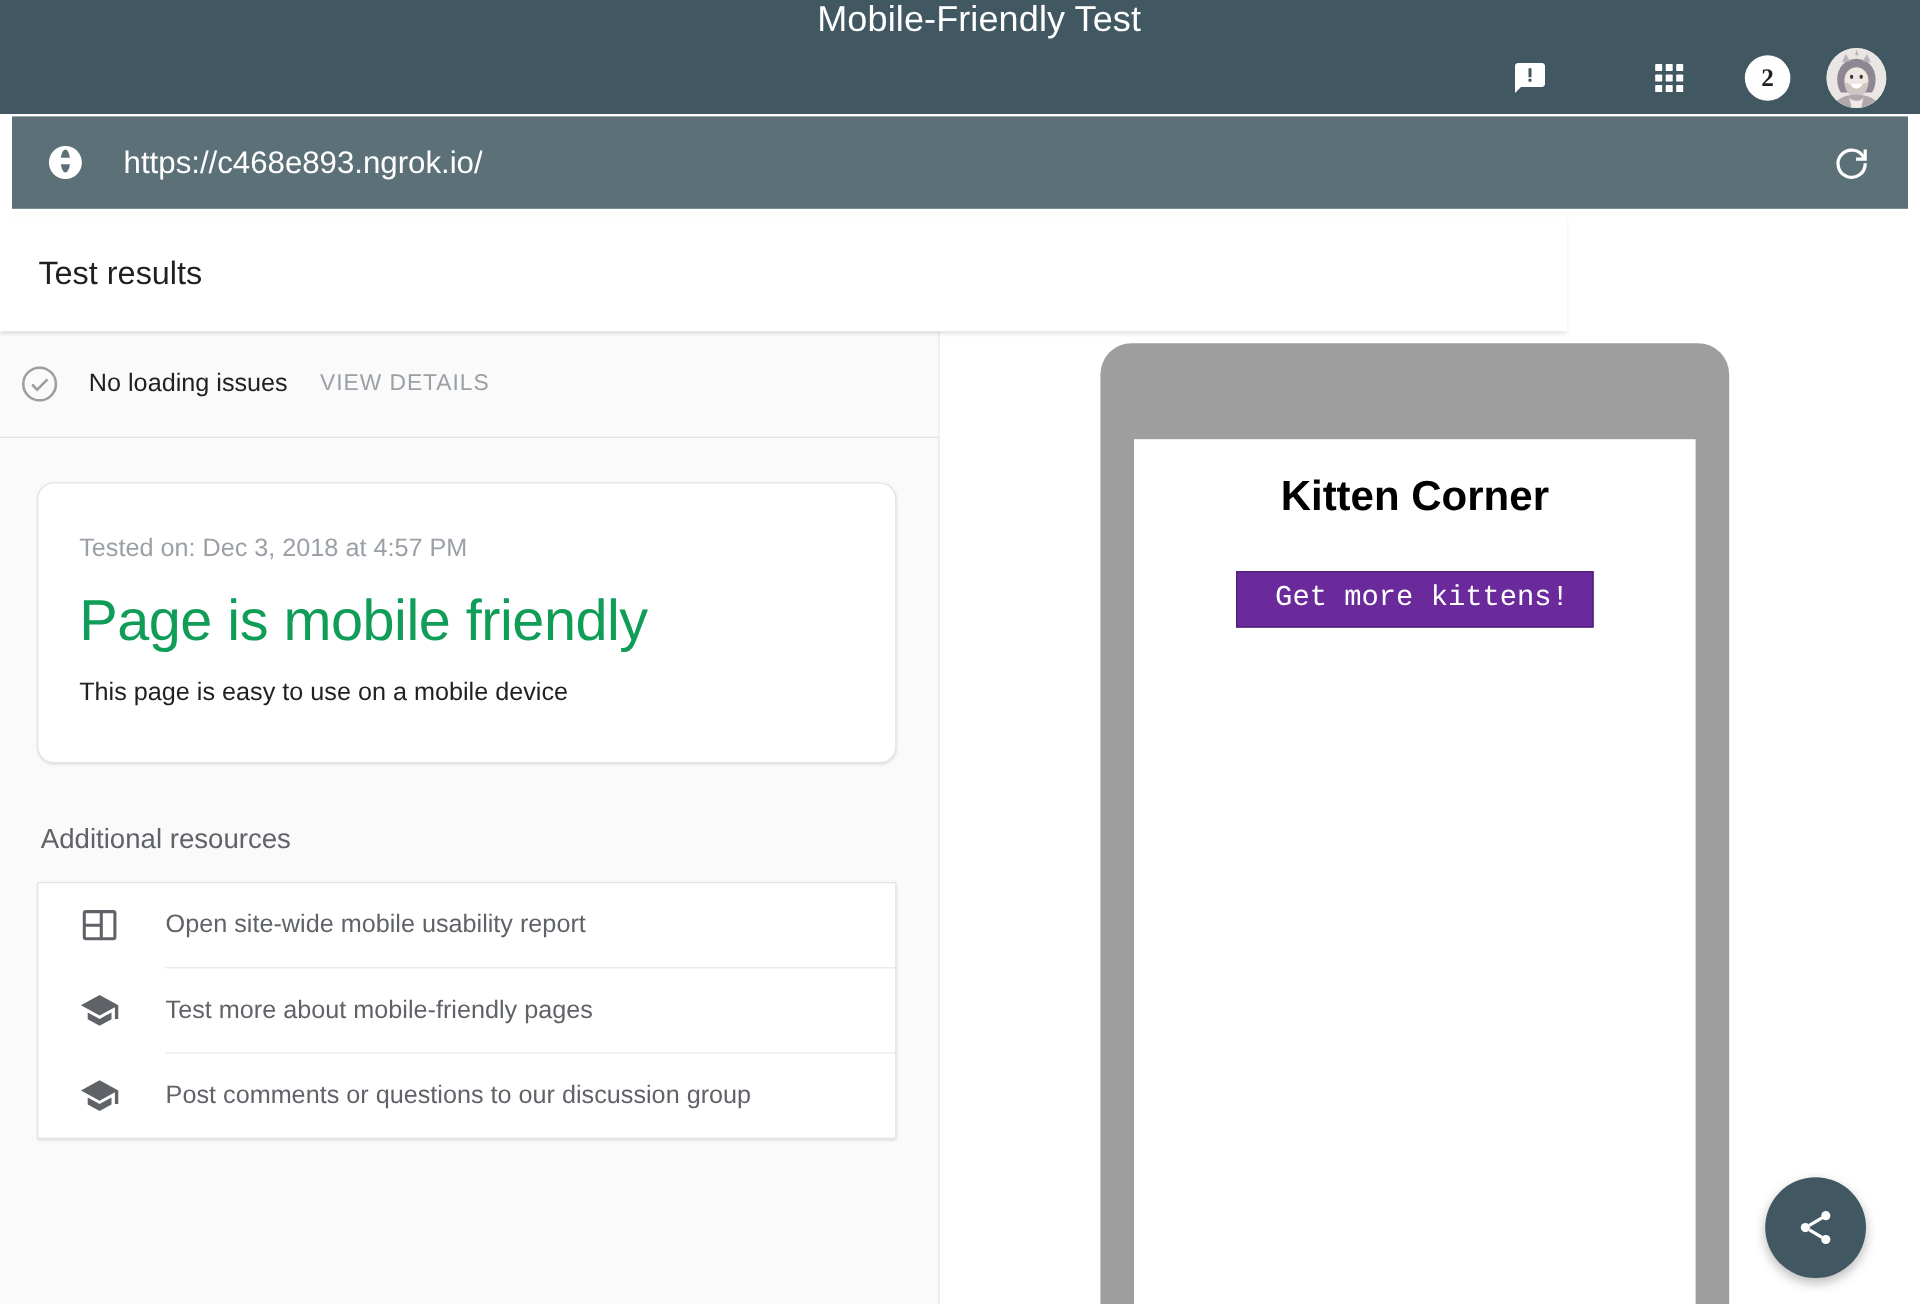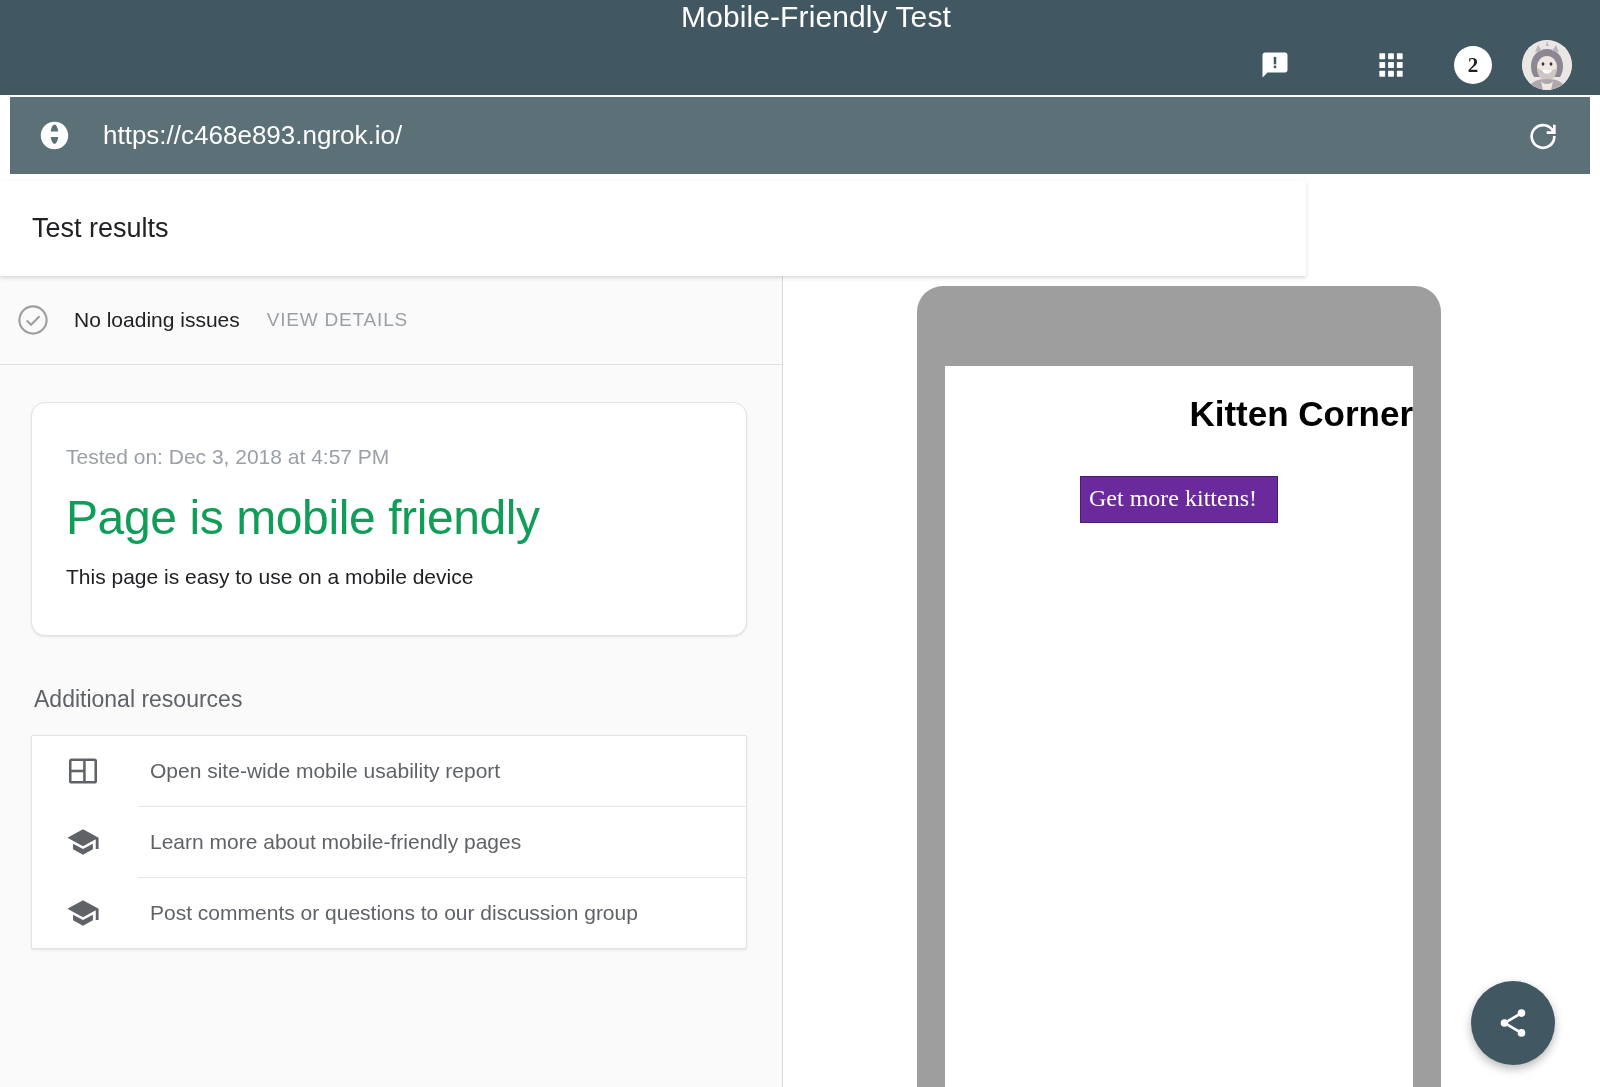--- a/index.html
+++ b/index.html
@@ -224,21 +224,20 @@
     border: 1px solid #e3e3e3;
     border-radius: 2px;
     box-shadow: 0 1px 2px rgba(60,64,67,0.12);
   }
   .res-row {
     display: flex;
     align-items: center;
     height: 70px;
     cursor: pointer;
     padding-left: 34px;
-    gap: 12px;
   }
   .res-icon { width: 34px; height: 34px; display:block; flex:none; }
   .res-sep-wrap { padding-left: 106px; }
   .res-sep { height: 1px; background: #e6e6e6; }
   .res-label {
     margin-left: 38px;
     font-size: 21px;
     color: #5f6368;
     white-space: nowrap;
   }
@@ -256,35 +255,35 @@
   .phone-screen {
     position: absolute;
     left: 28px;
     top: 80px;
     width: 468px;
     bottom: 0;
     background: #ffffff;
   }
   .kitten-title {
     margin-top: 28px;
-    text-align: right;
+    text-align: center;
     font-size: 35px;
     font-weight: bold;
     color: #000000;
     font-family: "Liberation Sans", sans-serif;
   }
   .kitten-btn-wrap { text-align: center; margin-top: 42px; }
   .kitten-btn {
     display: inline-block;
     background: #6a2a9c;
     color: #ffffff;
     border: 1px solid #4a1c72;
     font-size: 24px;
-    padding: 8px 20px 10px 8px;
-    font-family: Liberation Serif, serif;
+    padding: 8px 20px 10px 32px;
+    font-family: Liberation Mono, monospace;
     cursor: pointer;
   }
 
   
   .fab {
     position: absolute;
     right: 45px;
     bottom: 22px;
     width: 84px;
     height: 84px;
@@ -414,21 +413,21 @@
 
         <div class="res-sep-wrap">
             <div class="res-sep"></div>
           </div>
 
         <div class="res-row">
           <svg class="res-icon" viewBox="0 0 24 24">
             <path fill="#5f6368" d="M12 3L1 9l11 6 9-4.91V17h2V9L12 3z"></path>
             <path fill="#5f6368" d="M5 13.18v4L12 21l7-3.82v-4L12 17l-7-3.82z"></path>
           </svg>
-          <div class="res-label">Learn more about mobile-friendly pages</div>
+          <div class="res-label">Test more about mobile-friendly pages</div>
         </div>
 
         <div class="res-sep-wrap">
             <div class="res-sep"></div>
           </div>
 
         <div class="res-row">
           <svg class="res-icon" viewBox="0 0 24 24">
             <path fill="#5f6368" d="M12 3L1 9l11 6 9-4.91V17h2V9L12 3z"></path>
             <path fill="#5f6368" d="M5 13.18v4L12 21l7-3.82v-4L12 17l-7-3.82z"></path>

